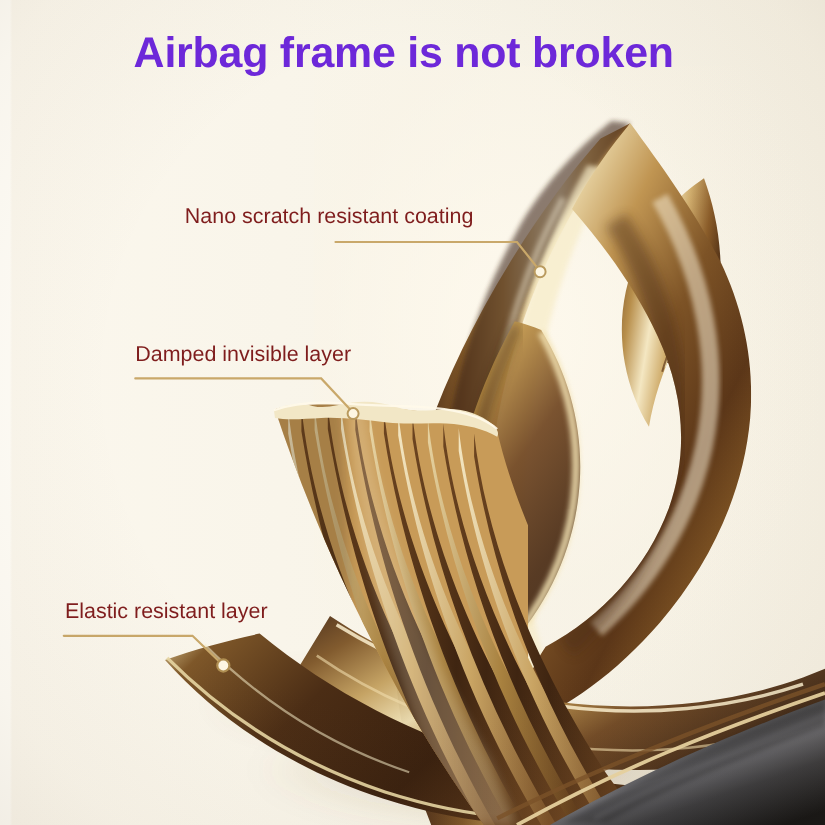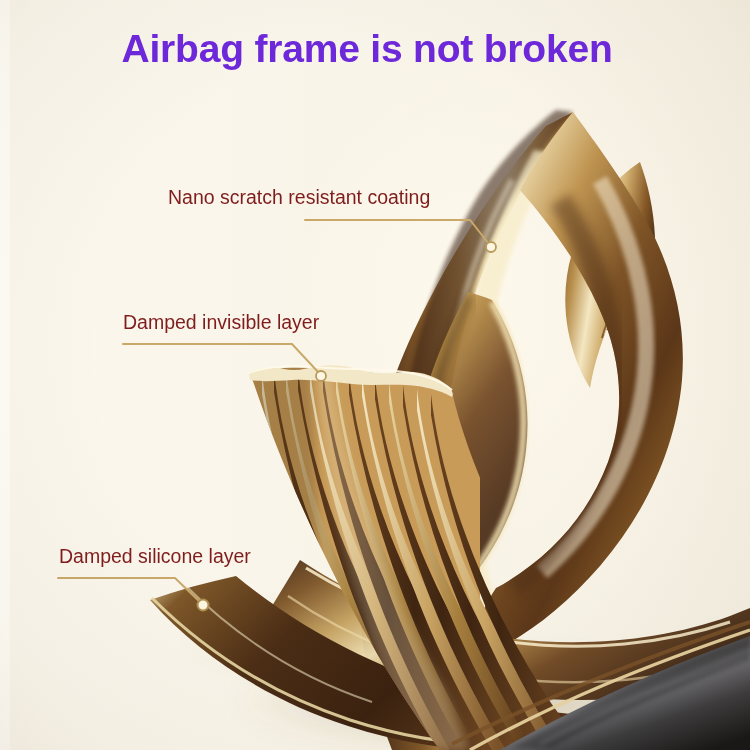--- a/index.html
+++ b/index.html
@@ -386,16 +386,16 @@
   </svg>
 
   <div class="bg-vignette"></div>
 
   <div class="headline">Airbag frame is not broken</div>
 
 
   <ul class="nolist">
     <li class="callout-label c1">Nano scratch resistant coating</li>
     <li class="callout-label c2">Damped invisible layer</li>
-    <li class="callout-label c3">Damped silicone layer</li>
+    <li class="callout-label c3">Elastic resistant layer</li>
   </ul>
 
 </div>
 
 </body></html>

